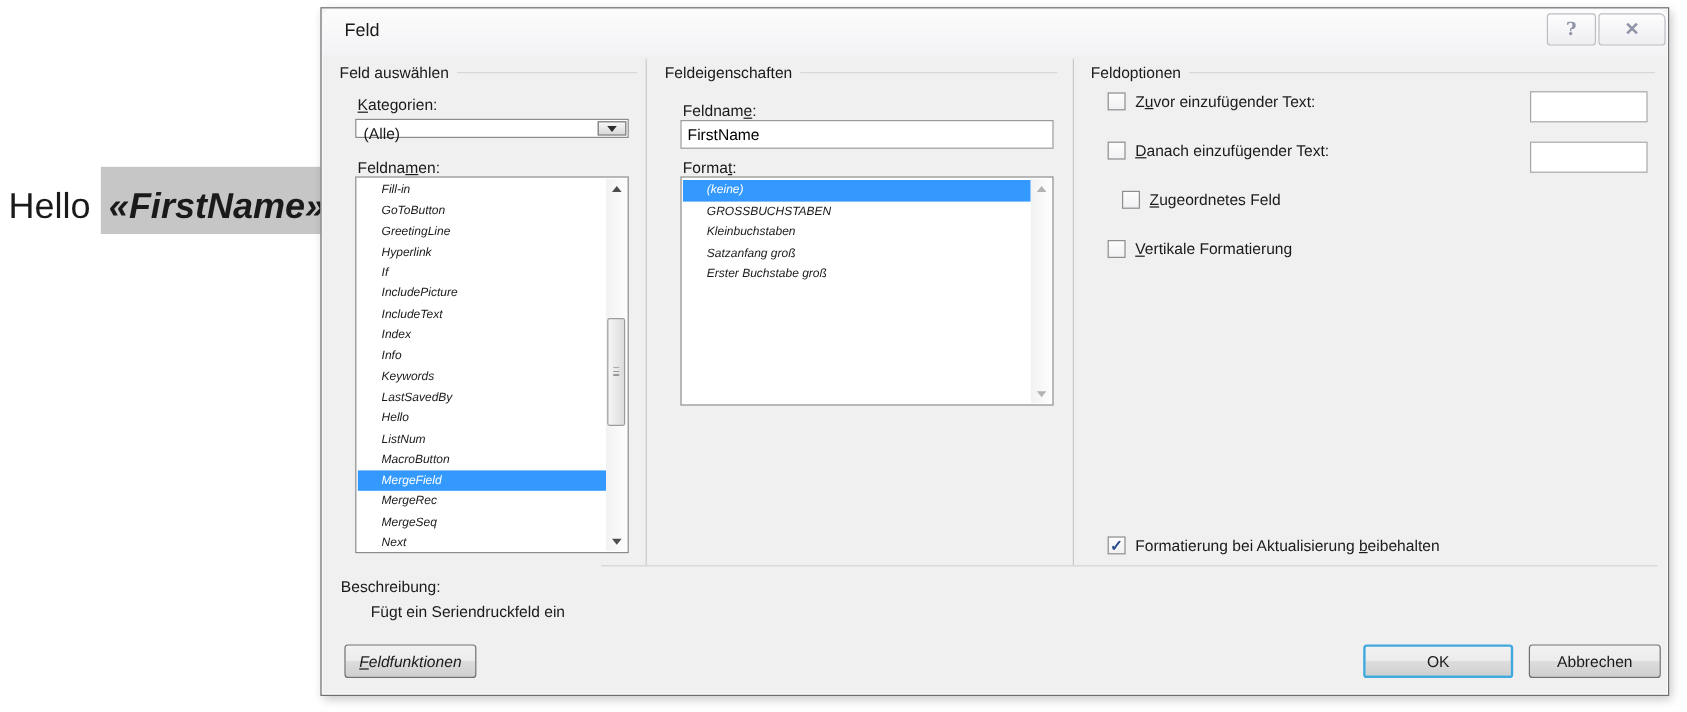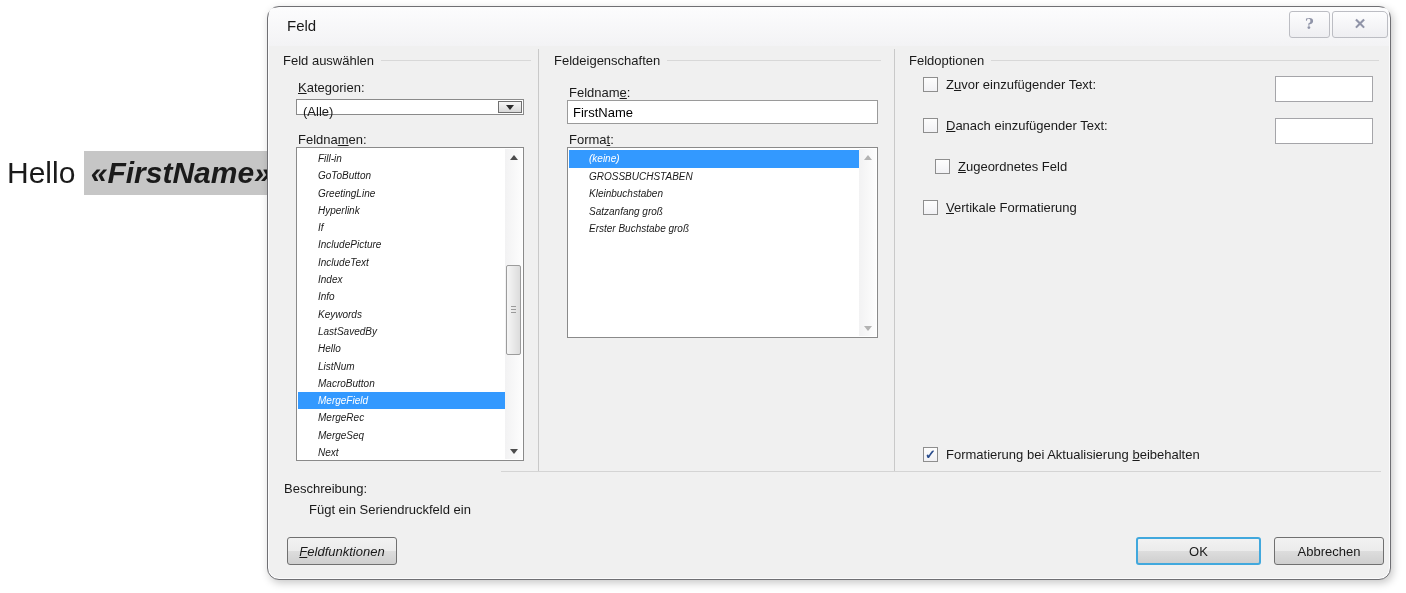--- a/index.html
+++ b/index.html
@@ -1,25 +1,25 @@
 <!DOCTYPE html>
 <html><head>
 <meta charset="utf-8">
 <style>
   * { margin:0; padding:0; box-sizing:border-box; }
   html,body { width:1406px; height:593px; background:#ffffff; overflow:hidden;
               font-family:"Liberation Sans", sans-serif; color:#1a1a1a; }
 
   
   .doc-line { position:absolute; left:7px; top:156px; font-size:30px; white-space:nowrap; }
-  .merge-field { background:#c6c6c6; font-weight:bold; font-style:italic; padding:5px 7px 6px 7px; }
+  .merge-field { background:#c6c6c6; font-weight:bold; font-style:italic; padding:17px 7px 6px 7px; }
 
   
   .dlg { position:absolute; left:267px; top:6px; width:1124px; height:574px;
-         background:#f0f0f0; border:1px solid #6f6f73; border-radius:12px;
+         background:#f0f0f0; border:1px solid #6f6f73; border-radius:0;
          box-shadow:2px 3px 8px rgba(0,0,0,0.22), inset 0 0 0 1px #fbfbfc; }
   .titlebar { position:absolute; left:1px; top:1px; right:1px; height:38px;
               background:linear-gradient(#fcfcfd,#f3f3f5); border-radius:5px 5px 0 0; }
   .dlg-title { position:absolute; left:19px; top:10px; font-size:15px; }
   .tb-btn { position:absolute; top:4px; height:27px; border:1px solid #bcbdc3; border-radius:3px;
             background:linear-gradient(#fdfdfe,#eeeef1); text-align:center;
             font-family:"DejaVu Serif", serif; font-size:15px; font-weight:bold;
             color:#9094a8; line-height:25px; }
   .tb-help { left:1021px; width:41px; }
   .tb-close { left:1064px; width:56px; border-top-right-radius:5px; }

